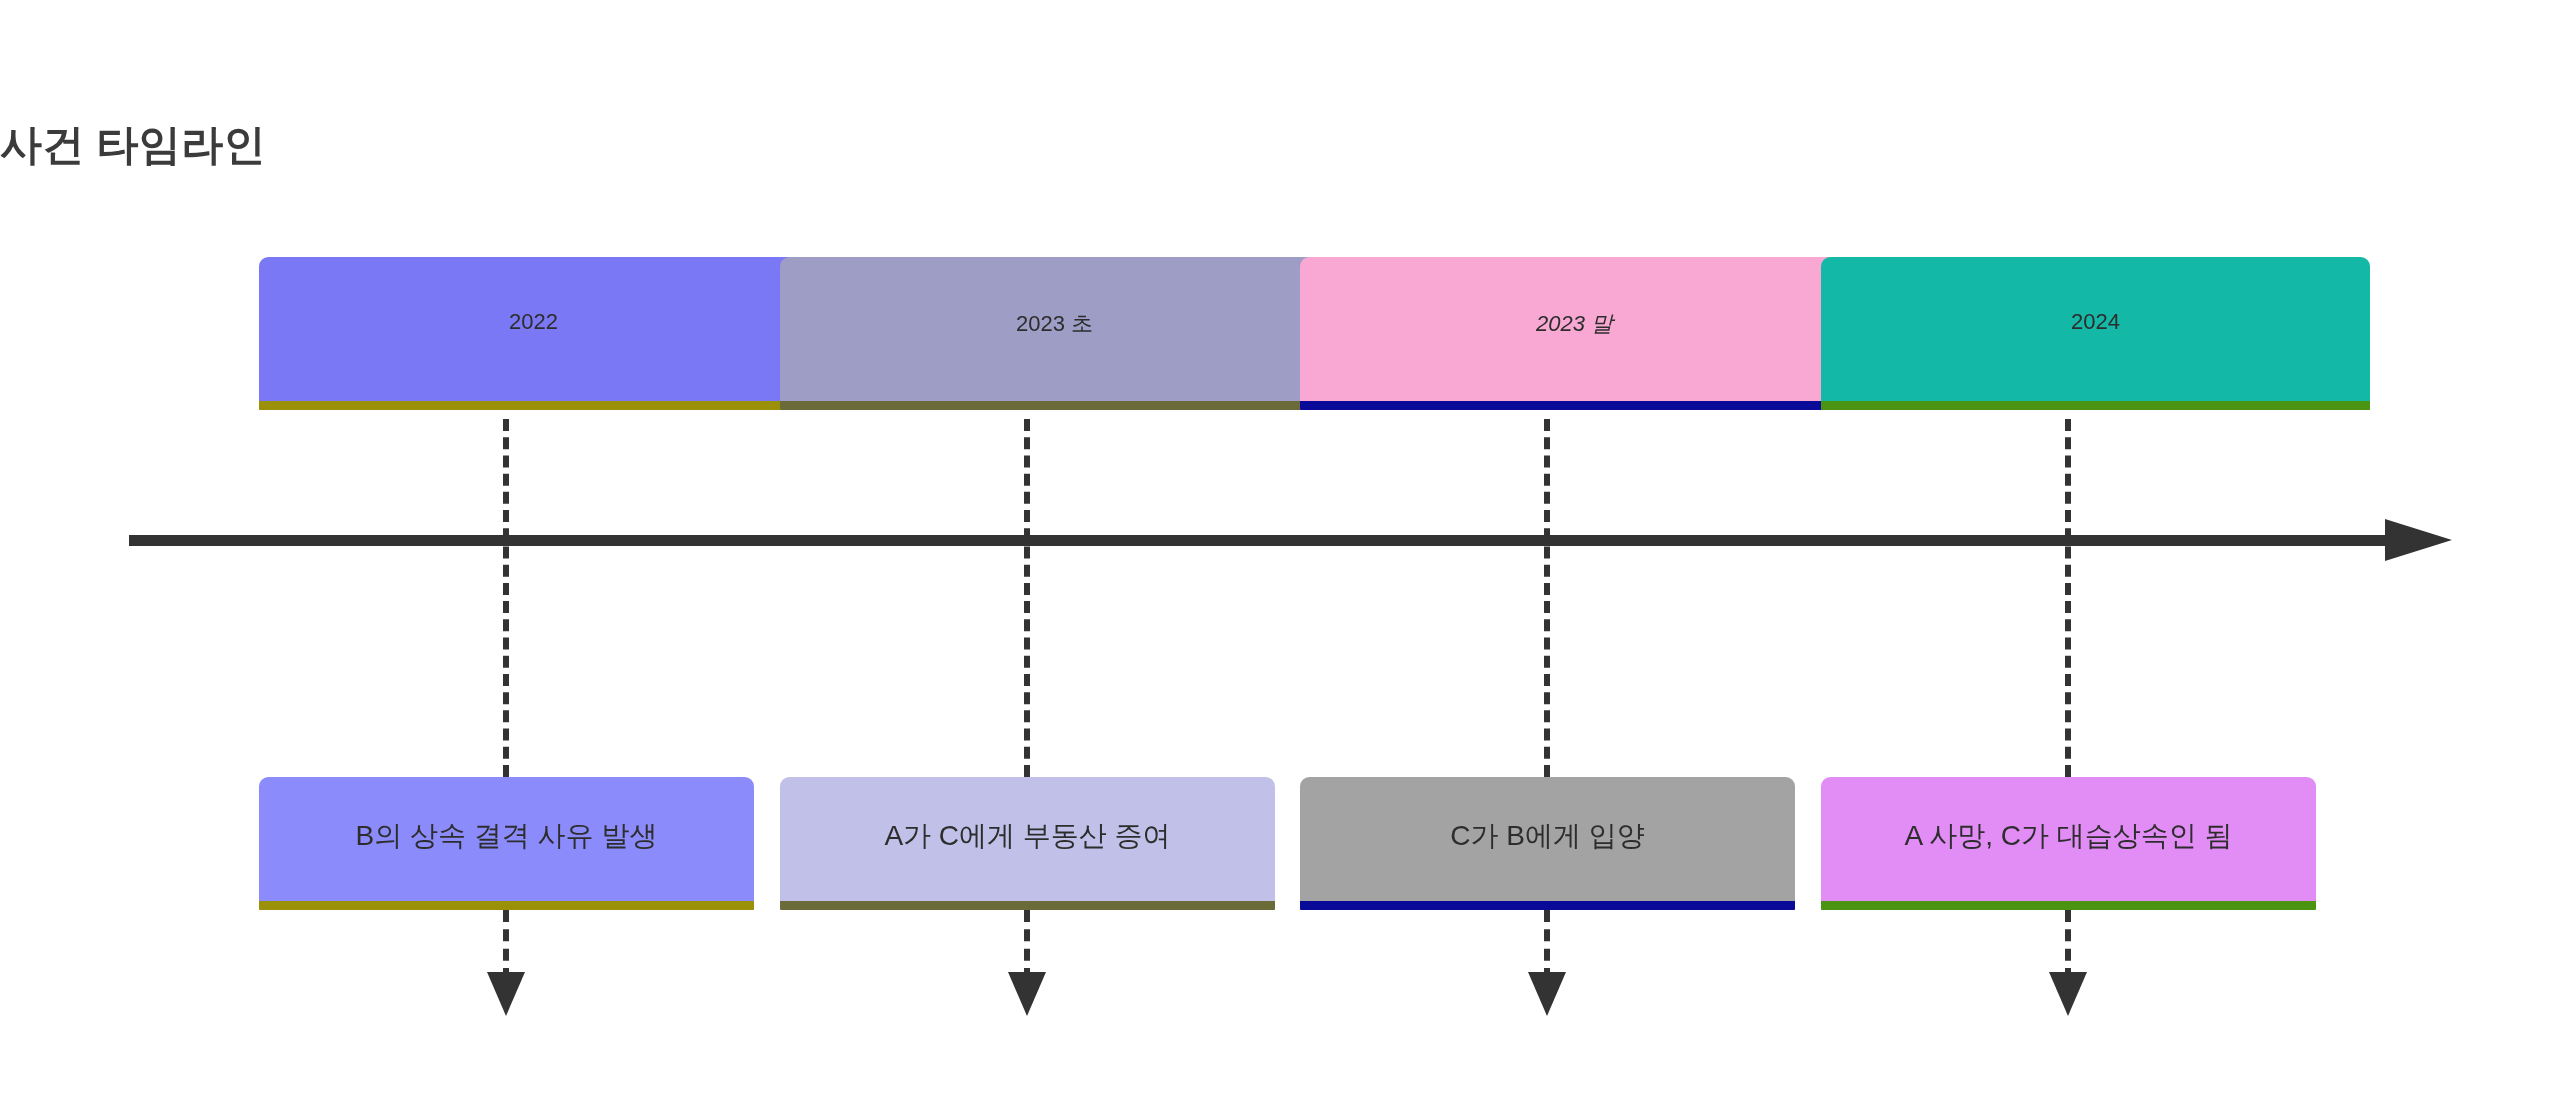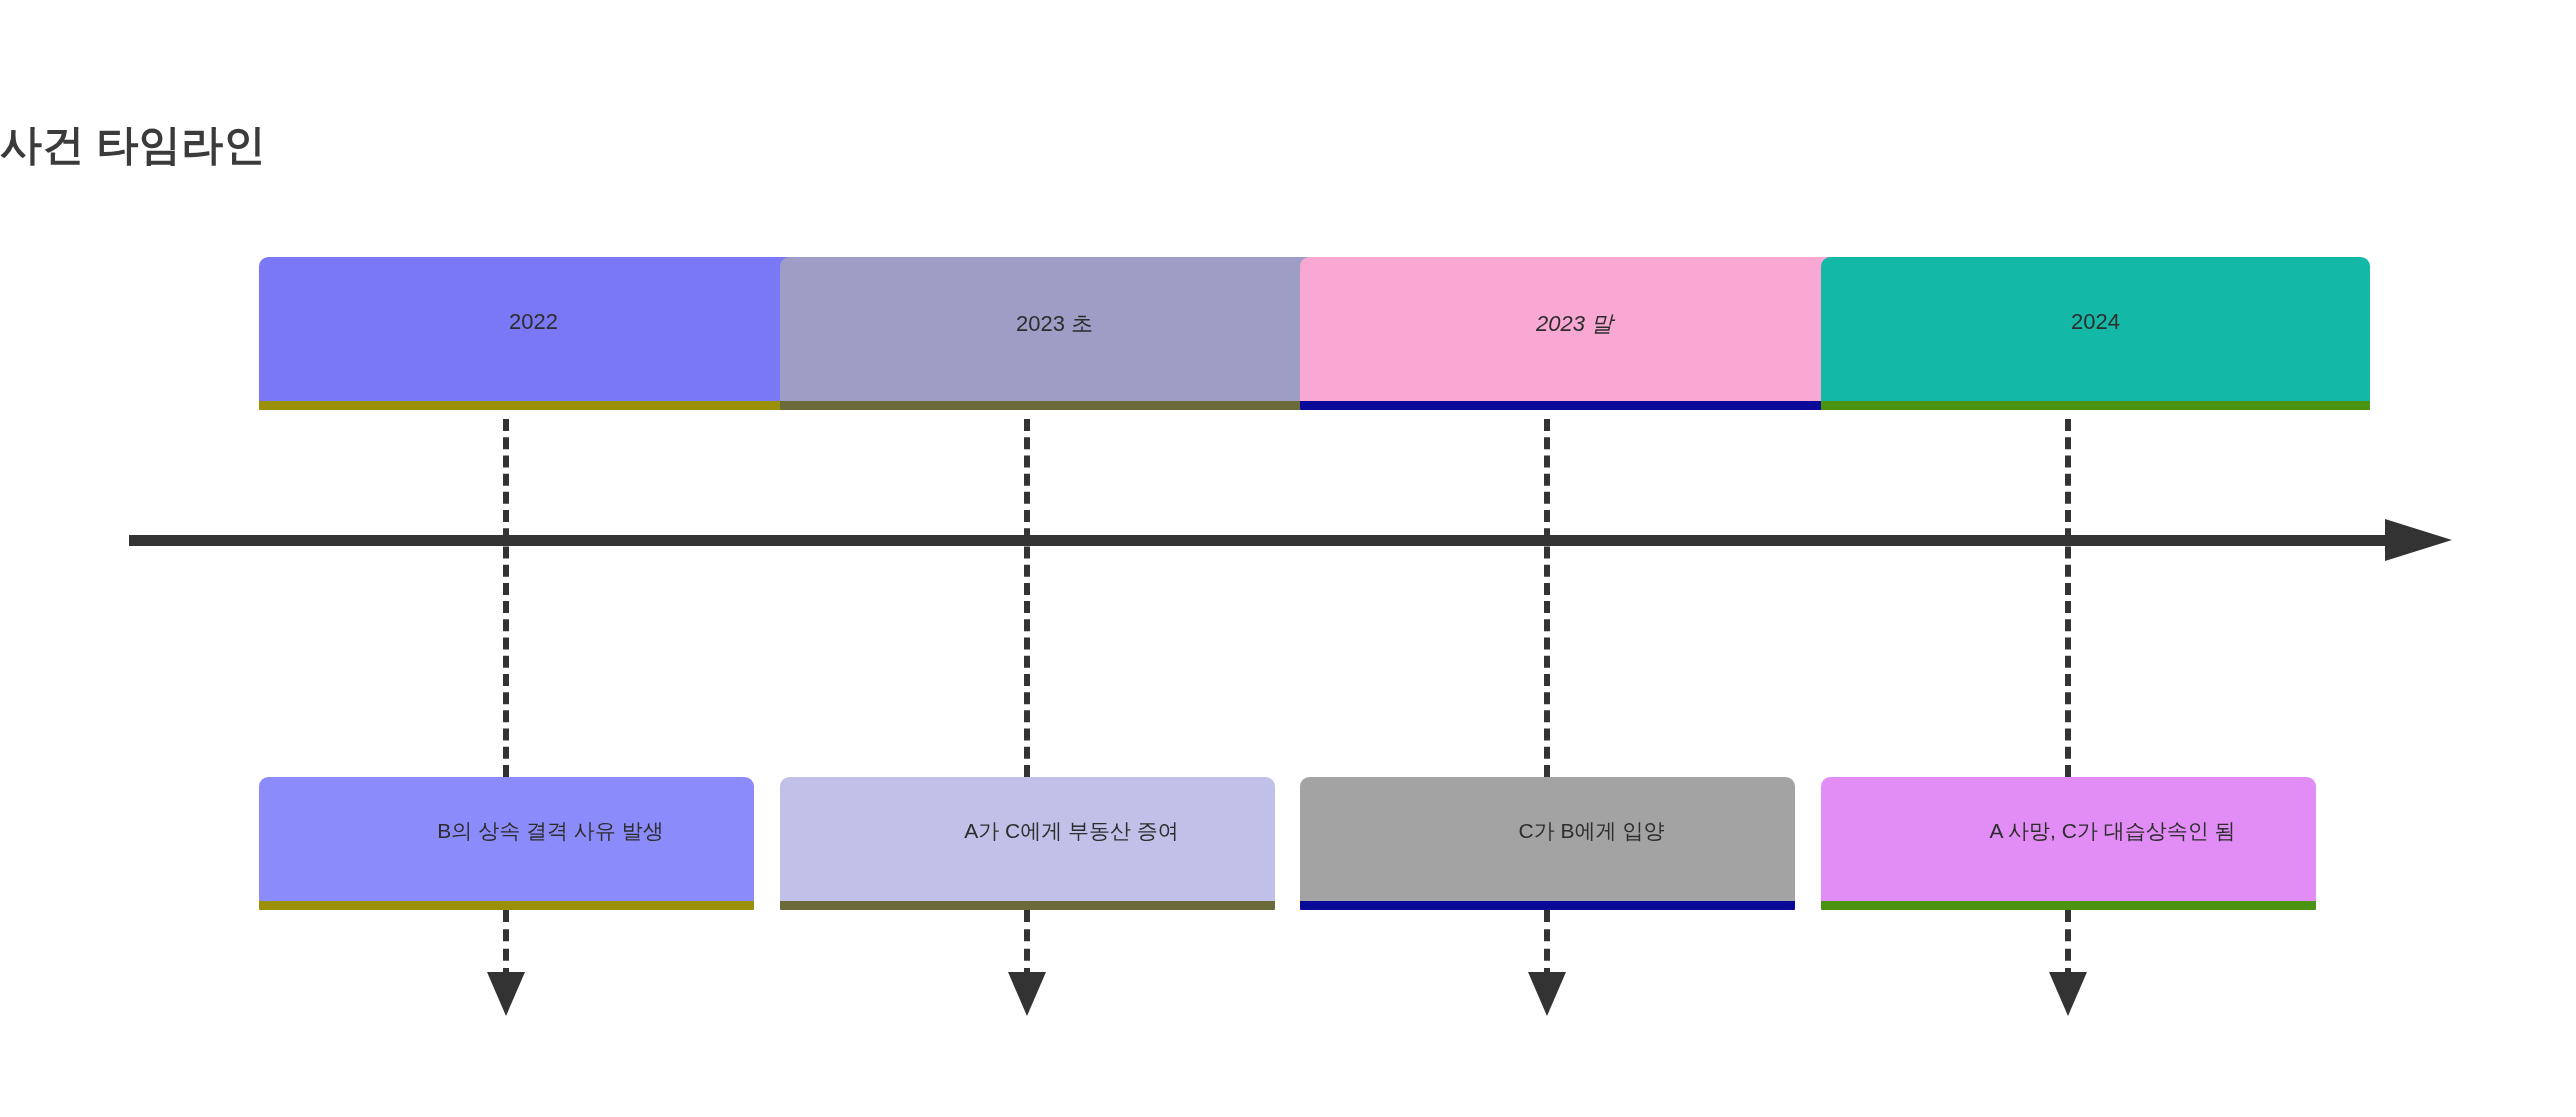--- a/index.html
+++ b/index.html
@@ -94,24 +94,23 @@
     height: 133px;
     border-radius: 9.4px 9.4px 1.3px 1.3px;
     box-sizing: border-box;
   }
   .event-label {
     position: absolute;
     left: 0;
     top: 40px;
     width: 100%;
     text-align: center;
-    font-size: 21px;
+    font-size: 28px;
     color: #2d2d2d;
     white-space: nowrap;
-    padding-left: 44px;
   }
 
   
   .connector-upper {
     position: absolute;
     left: 244px;
     top: 419px;
     width: 0;
     height: 358px;
     border-left: 6px dashed #333333;

